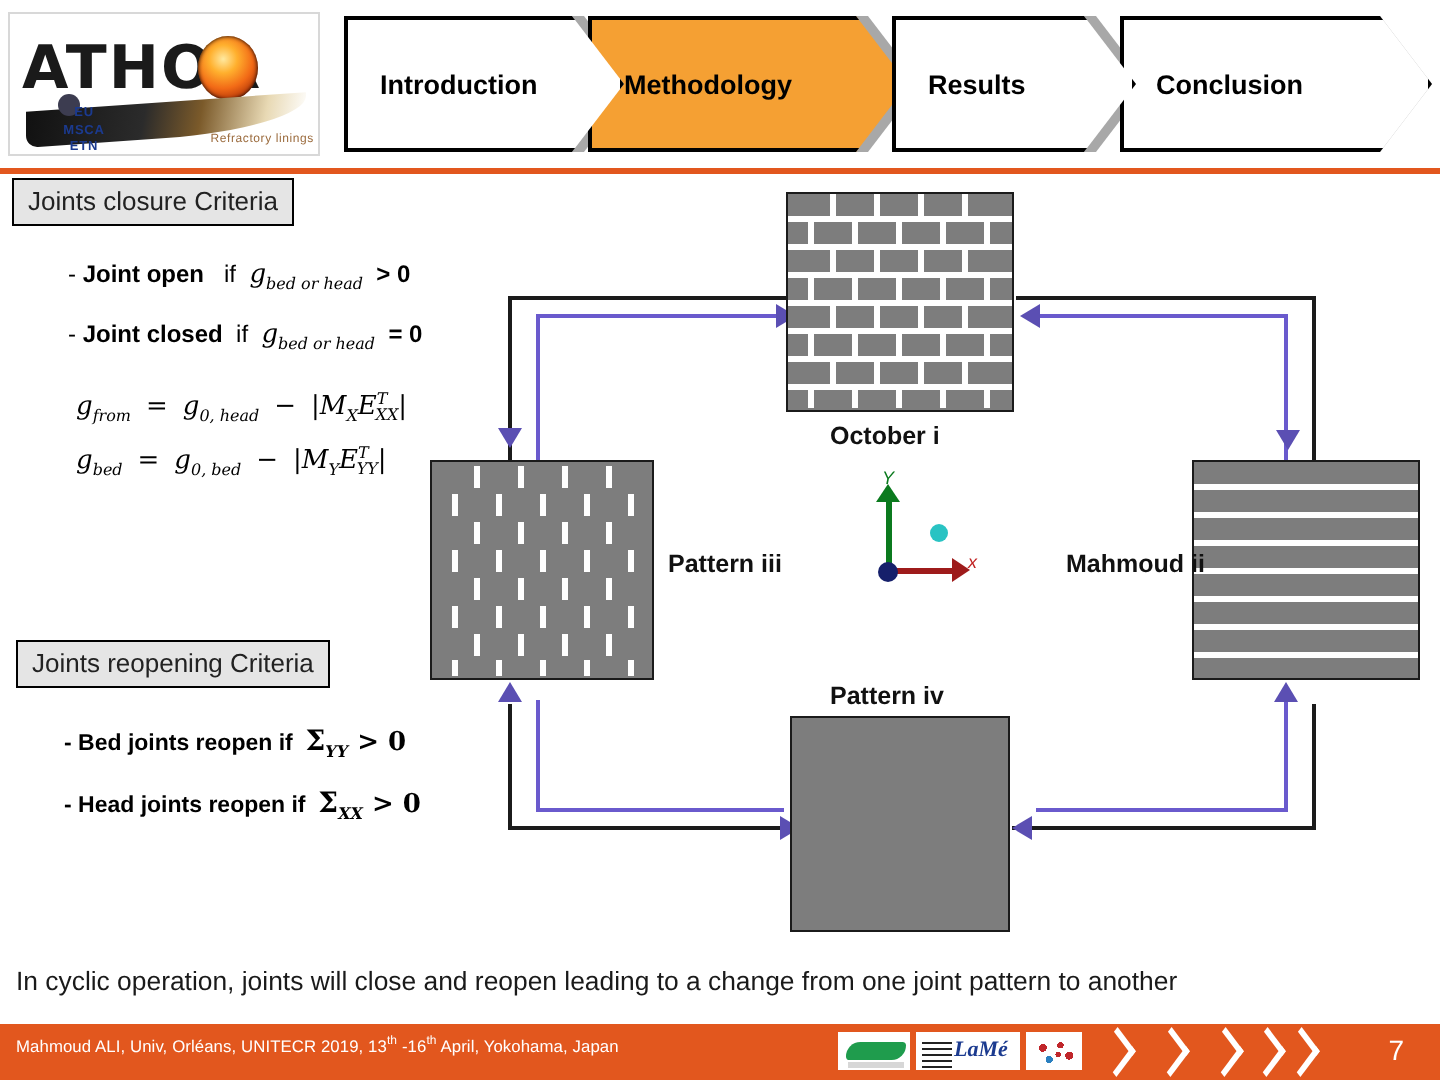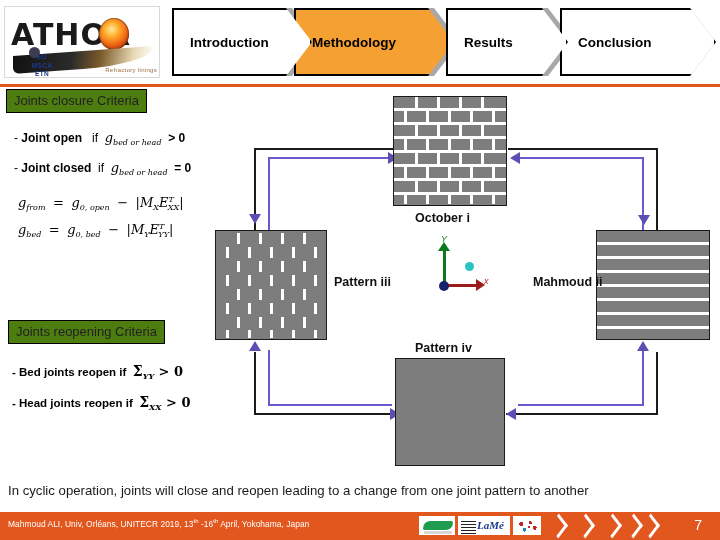--- a/index.html
+++ b/index.html
@@ -68,30 +68,30 @@
   .chev.active { background:#F5A033; z-index:3; }
   .chev.plain { z-index:3; }
 
   #header-rule {
     position:absolute; left:0; top:84px; width:720px; height:3px; background:#E2571E;
   }
 
   
   .crit-box {
     position:absolute;
-    border:1px solid #000; background:#4d7c0f;
+    border:1px solid #000; background:#e5e5e5;
     font-size:13px; color:#222;
     padding:3px 7px 4px 7px;
     white-space:nowrap;
   }
   #crit-closure { left:6px; top:89px; }
   #crit-reopen  { left:8px; top:320px; }
 
   .crit-line {
-    position:absolute; font-size:12px; color:#000; white-space:nowrap;
+    position:absolute; font-size:12px; color:#000; white-space:nowrap;margin-left:20px;
   }
   .crit-line b { font-weight:bold; }
   .mathit {
     font-family:"DejaVu Serif", serif; font-style:italic; font-size:13px;
   }
   .mathup {
     font-family:"DejaVu Serif", serif; font-size:13px;
   }
   sub.sm { font-size:8px; font-style:italic; font-family:"DejaVu Serif",serif; }
   sup.sm { font-size:8px; font-style:italic; font-family:"DejaVu Serif",serif; }
@@ -227,21 +227,21 @@
 <div class="crit-line" id="cl1">
   <span>- </span><b>Joint open</b><span>&nbsp;&nbsp; if &nbsp;</span><span class="mathit">g</span><sub class="sm">bed or head</sub><span>&nbsp;&nbsp;<b>&gt; 0</b></span>
 </div>
 <div class="crit-line" id="cl2">
   <span>- </span><b>Joint closed</b><span>&nbsp; if &nbsp;</span><span class="mathit">g</span><sub class="sm">bed or head</sub><span>&nbsp;&nbsp;<b>= 0</b></span>
 </div>
 
 <div class="crit-line" id="eq1">
   <span class="mathit">g</span><sub class="sm">from</sub>
   <span class="mathup">&nbsp;=&nbsp;</span>
-  <span class="mathit">g</span><sub class="sm">0, open</sub>
+  <span class="mathit">g</span><sub class="sm">0, head</sub>
   <span class="mathup">&nbsp;−&nbsp;</span>
   <span class="mathup">|</span><span class="mathit">M</span><sub class="sm">X</sub><span class="mathit">E</span><sup class="sm">T</sup><sub class="sm" style="margin-left:-6px;">XX</sub><span class="mathup">|</span>
 </div>
 <div class="crit-line" id="eq2">
   <span class="mathit">g</span><sub class="sm">bed</sub>
   <span class="mathup">&nbsp;=&nbsp;</span>
   <span class="mathit">g</span><sub class="sm">0, bed</sub>
   <span class="mathup">&nbsp;−&nbsp;</span>
   <span class="mathup">|</span><span class="mathit">M</span><sub class="sm">Y</sub><span class="mathit">E</span><sup class="sm">T</sup><sub class="sm" style="margin-left:-6px;">YY</sub><span class="mathup">|</span>
 </div>

